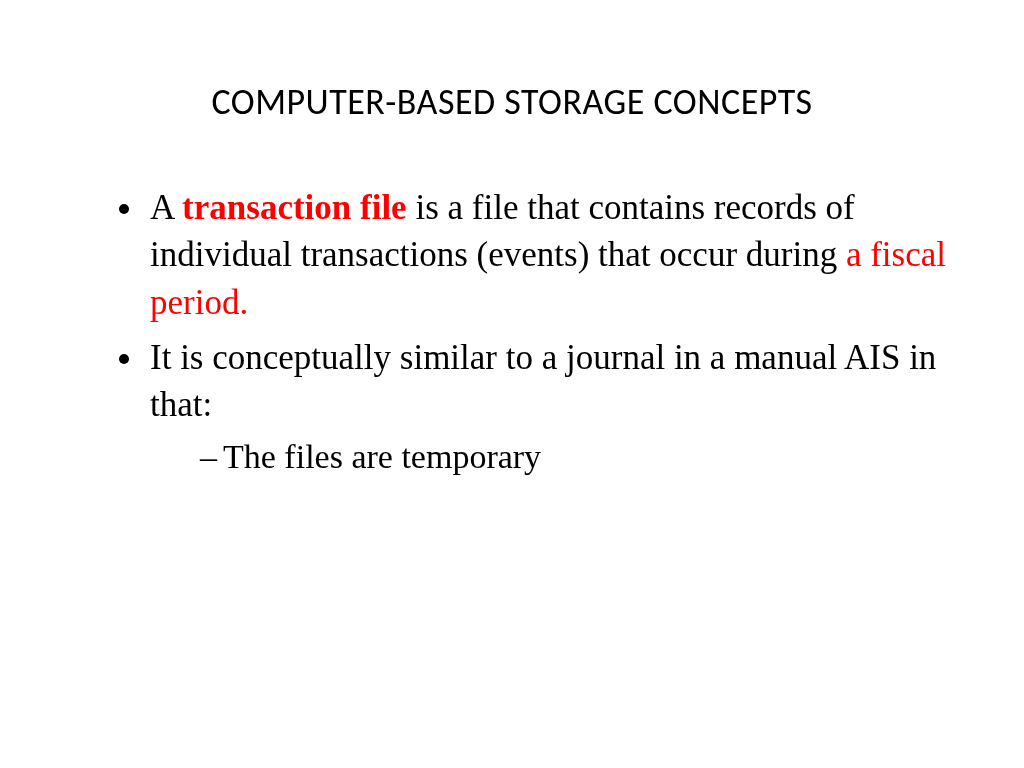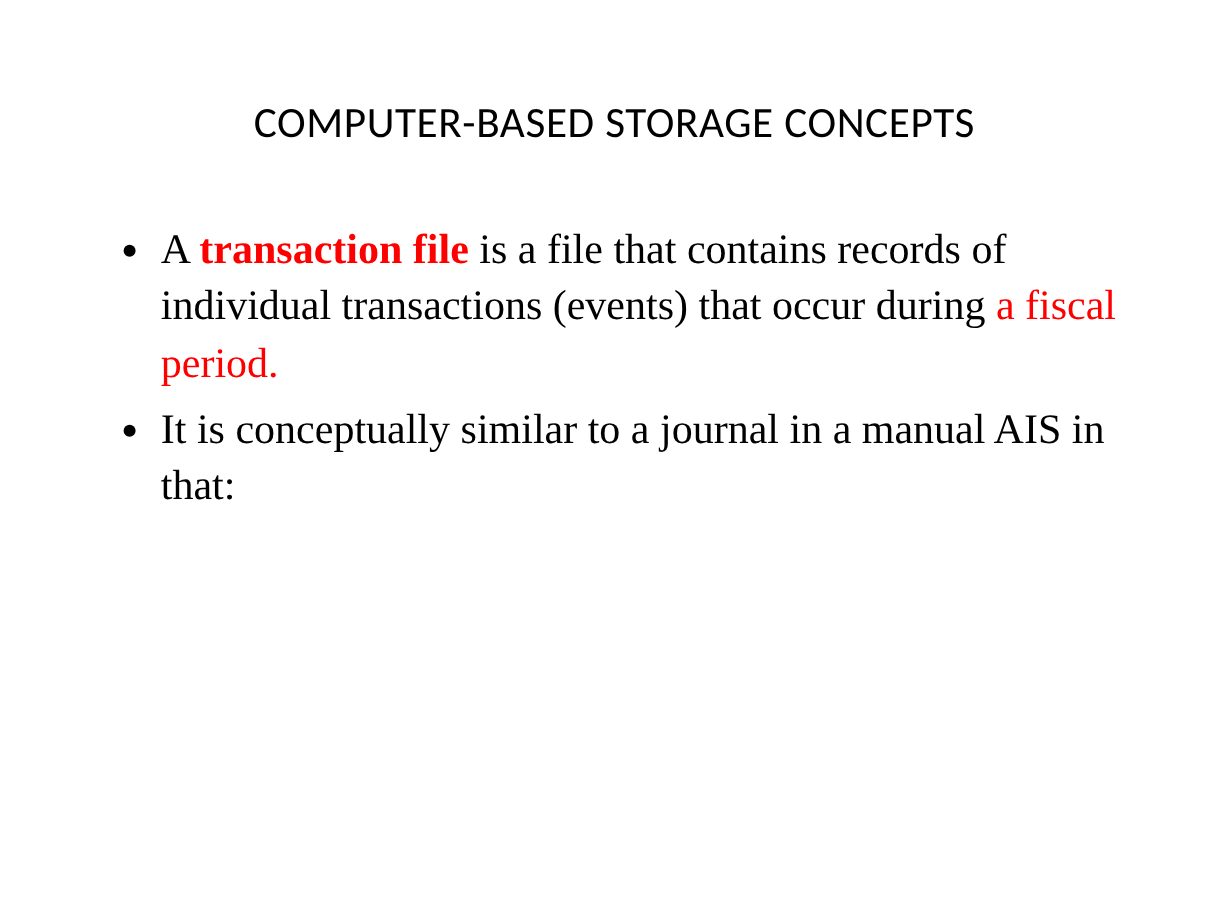--- a/index.html
+++ b/index.html
@@ -26,20 +26,21 @@
   }
   ul.main-list {
     list-style-type: disc;
     padding-left: 60px;
     font-size: 35px;
     line-height: 1.35;
   }
   ul.main-list > li {
     margin-bottom: 8px;
     padding-left: 4px;
+    margin-left: 16px;
   }
   ul.sub-list {
     list-style: none;
     padding-left: 50px;
     font-size: 34px;
     margin-top: 6px;
   }
   ul.sub-list > li {
     margin-bottom: 6px;
     text-indent: -20px;
@@ -58,16 +59,17 @@
 <div class="slide">
   <h1 class="title">COMPUTER-BASED STORAGE CONCEPTS</h1>
 
   <ul class="main-list">
     <li>
       <span>A </span><span class="red bold">transaction file</span><span> is a file that contains records of individual transactions (events) that occur during </span><span class="red">a fiscal period.</span>
     </li>
     <li>
       <span>It is conceptually similar to a journal in a manual AIS in that:</span>
       <ul class="sub-list">
+        <li><span>The files are temporary</span></li>
       </ul>
     </li>
   </ul>
 </div>
 
 </body></html>

